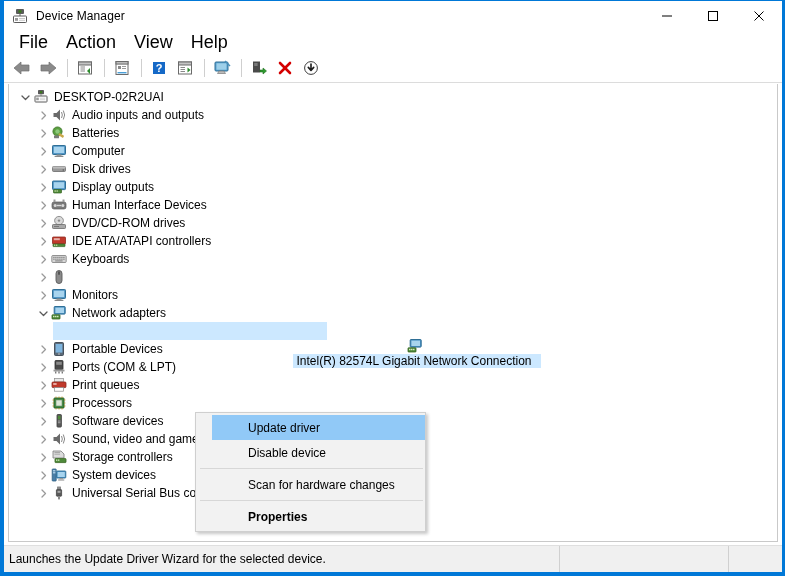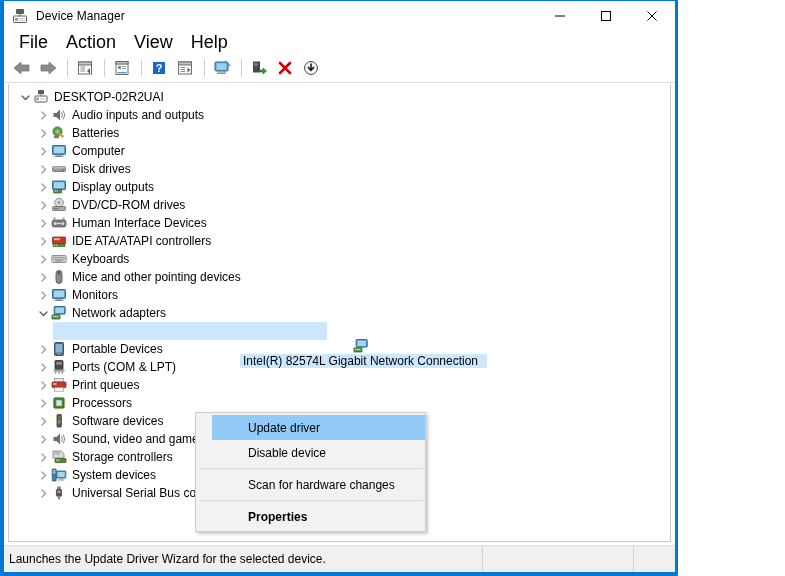--- a/index.html
+++ b/index.html
@@ -7,21 +7,21 @@
     padding: 0;
     background: #ffffff;
   }
   body {
     font-family: "Liberation Sans", sans-serif;
     -webkit-font-smoothing: antialiased;
   }
 
   #app {
     position: relative;
-    width: 678px;
+    width: 785px;
     height: 576px;
     box-sizing: border-box;
     background: #ffffff;
     border: 1px solid #0078d7;
     border-left-width: 4px;
     border-right-width: 3px;
     border-bottom-width: 4px;
     overflow: hidden;
   }
 
@@ -453,45 +453,45 @@
           <span class="lbl">Display outputs</span>
         </div>
         <div class="row depth1">
           <span class="chev">
             <svg width="9" height="9" viewBox="0 0 9 9">
               <path d="M3 1 L6.5 4.5 L3 8" fill="none" stroke="#9a9a9a" stroke-width="1.3" stroke-linecap="round" stroke-linejoin="round"></path>
             </svg>
           </span>
           <span class="ico">
             <svg width="16" height="16" viewBox="0 0 16 16">
-              <ellipse cx="8" cy="5.6" rx="4.4" ry="4.2" fill="#d9d9d9" stroke="#7a7a7a" stroke-width="0.8"></ellipse>
-              <circle cx="8" cy="5.6" r="1.2" fill="#8a8a8a"></circle>
-              <rect x="1.5" y="9.5" width="13" height="4" rx="0.8" fill="#a9a9a9" stroke="#6a6a6a" stroke-width="0.8"></rect>
-              <rect x="3" y="11" width="5" height="1" fill="#777"></rect>
-            </svg>
-          </span>
-          <span class="lbl">DVD/CD-ROM drives</span>
-        </div>
-        <div class="row depth1">
-          <span class="chev">
-            <svg width="9" height="9" viewBox="0 0 9 9">
-              <path d="M3 1 L6.5 4.5 L3 8" fill="none" stroke="#9a9a9a" stroke-width="1.3" stroke-linecap="round" stroke-linejoin="round"></path>
-            </svg>
-          </span>
-          <span class="ico">
-            <svg width="16" height="16" viewBox="0 0 16 16">
               <rect x="1" y="5" width="14" height="7" rx="2" fill="#7a7a7a" stroke="#5a5a5a" stroke-width="0.7"></rect>
               <circle cx="4.2" cy="8.5" r="1.5" fill="#d9d9d9"></circle>
               <circle cx="11.8" cy="8.5" r="1.5" fill="#d9d9d9"></circle>
               <rect x="6" y="7.8" width="4" height="1.4" fill="#d9d9d9"></rect>
               <rect x="2.5" y="2.5" width="2" height="2.6" fill="#9a9a9a"></rect>
               <rect x="11.5" y="2.5" width="2" height="2.6" fill="#9a9a9a"></rect>
             </svg>
           </span>
           <span class="lbl">Human Interface Devices</span>
+        </div>
+        <div class="row depth1">
+          <span class="chev">
+            <svg width="9" height="9" viewBox="0 0 9 9">
+              <path d="M3 1 L6.5 4.5 L3 8" fill="none" stroke="#9a9a9a" stroke-width="1.3" stroke-linecap="round" stroke-linejoin="round"></path>
+            </svg>
+          </span>
+          <span class="ico">
+            <svg width="16" height="16" viewBox="0 0 16 16">
+              <ellipse cx="8" cy="5.6" rx="4.4" ry="4.2" fill="#d9d9d9" stroke="#7a7a7a" stroke-width="0.8"></ellipse>
+              <circle cx="8" cy="5.6" r="1.2" fill="#8a8a8a"></circle>
+              <rect x="1.5" y="9.5" width="13" height="4" rx="0.8" fill="#a9a9a9" stroke="#6a6a6a" stroke-width="0.8"></rect>
+              <rect x="3" y="11" width="5" height="1" fill="#777"></rect>
+            </svg>
+          </span>
+          <span class="lbl">DVD/CD-ROM drives</span>
         </div>
         <div class="row depth1">
           <span class="chev">
             <svg width="9" height="9" viewBox="0 0 9 9">
               <path d="M3 1 L6.5 4.5 L3 8" fill="none" stroke="#9a9a9a" stroke-width="1.3" stroke-linecap="round" stroke-linejoin="round"></path>
             </svg>
           </span>
           <span class="ico">
             <svg width="16" height="16" viewBox="0 0 16 16">
               <rect x="1.5" y="4" width="13" height="7" rx="0.8" fill="#c0392b" stroke="#8e2a20" stroke-width="0.8"></rect>
@@ -537,21 +537,20 @@
               <path d="M3 1 L6.5 4.5 L3 8" fill="none" stroke="#9a9a9a" stroke-width="1.3" stroke-linecap="round" stroke-linejoin="round"></path>
             </svg>
           </span>
           <span class="ico">
             <svg width="16" height="16" viewBox="0 0 16 16">
               <rect x="5" y="1.5" width="6" height="13" rx="3" fill="#8a8a8a" stroke="#5a5a5a" stroke-width="0.9"></rect>
               <line x1="8" y1="2" x2="8" y2="6" stroke="#4a4a4a" stroke-width="0.9"></line>
               <rect x="7.3" y="3" width="1.4" height="2.4" rx="0.6" fill="#4a4a4a"></rect>
             </svg>
           </span>
-          <span class="lbl">Mice and other pointing devices</span>
         </div>
         <div class="row depth1">
           <span class="chev">
             <svg width="9" height="9" viewBox="0 0 9 9">
               <path d="M3 1 L6.5 4.5 L3 8" fill="none" stroke="#9a9a9a" stroke-width="1.3" stroke-linecap="round" stroke-linejoin="round"></path>
             </svg>
           </span>
           <span class="ico">
             <svg width="16" height="16" viewBox="0 0 16 16">
               <rect x="1.5" y="2.5" width="13" height="9" rx="0.8" fill="#4a90c2" stroke="#2f6f96" stroke-width="1"></rect>

